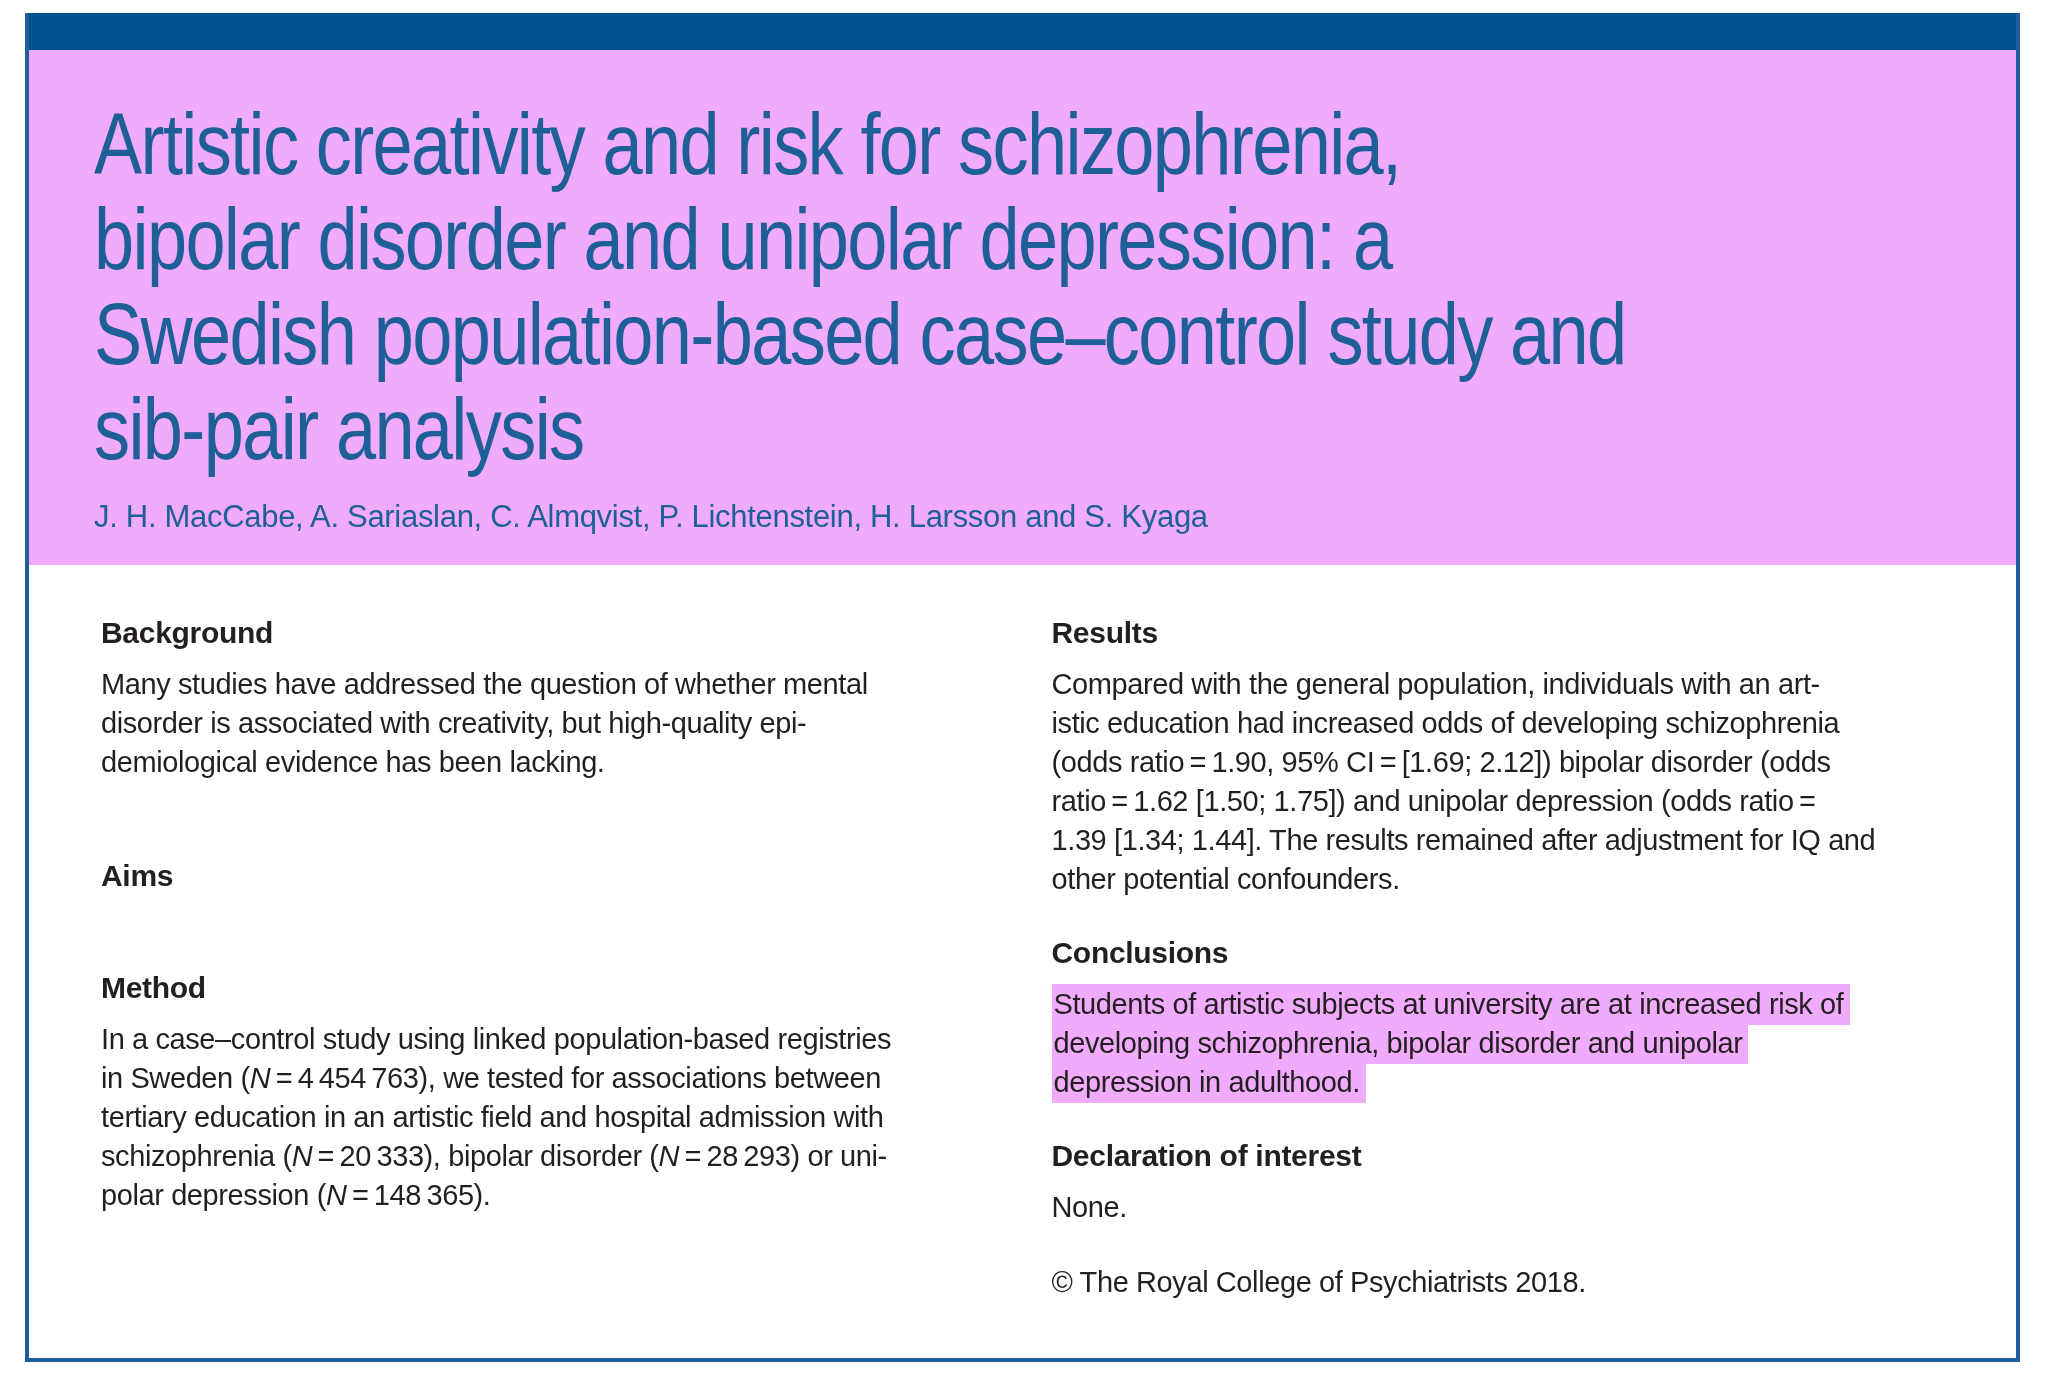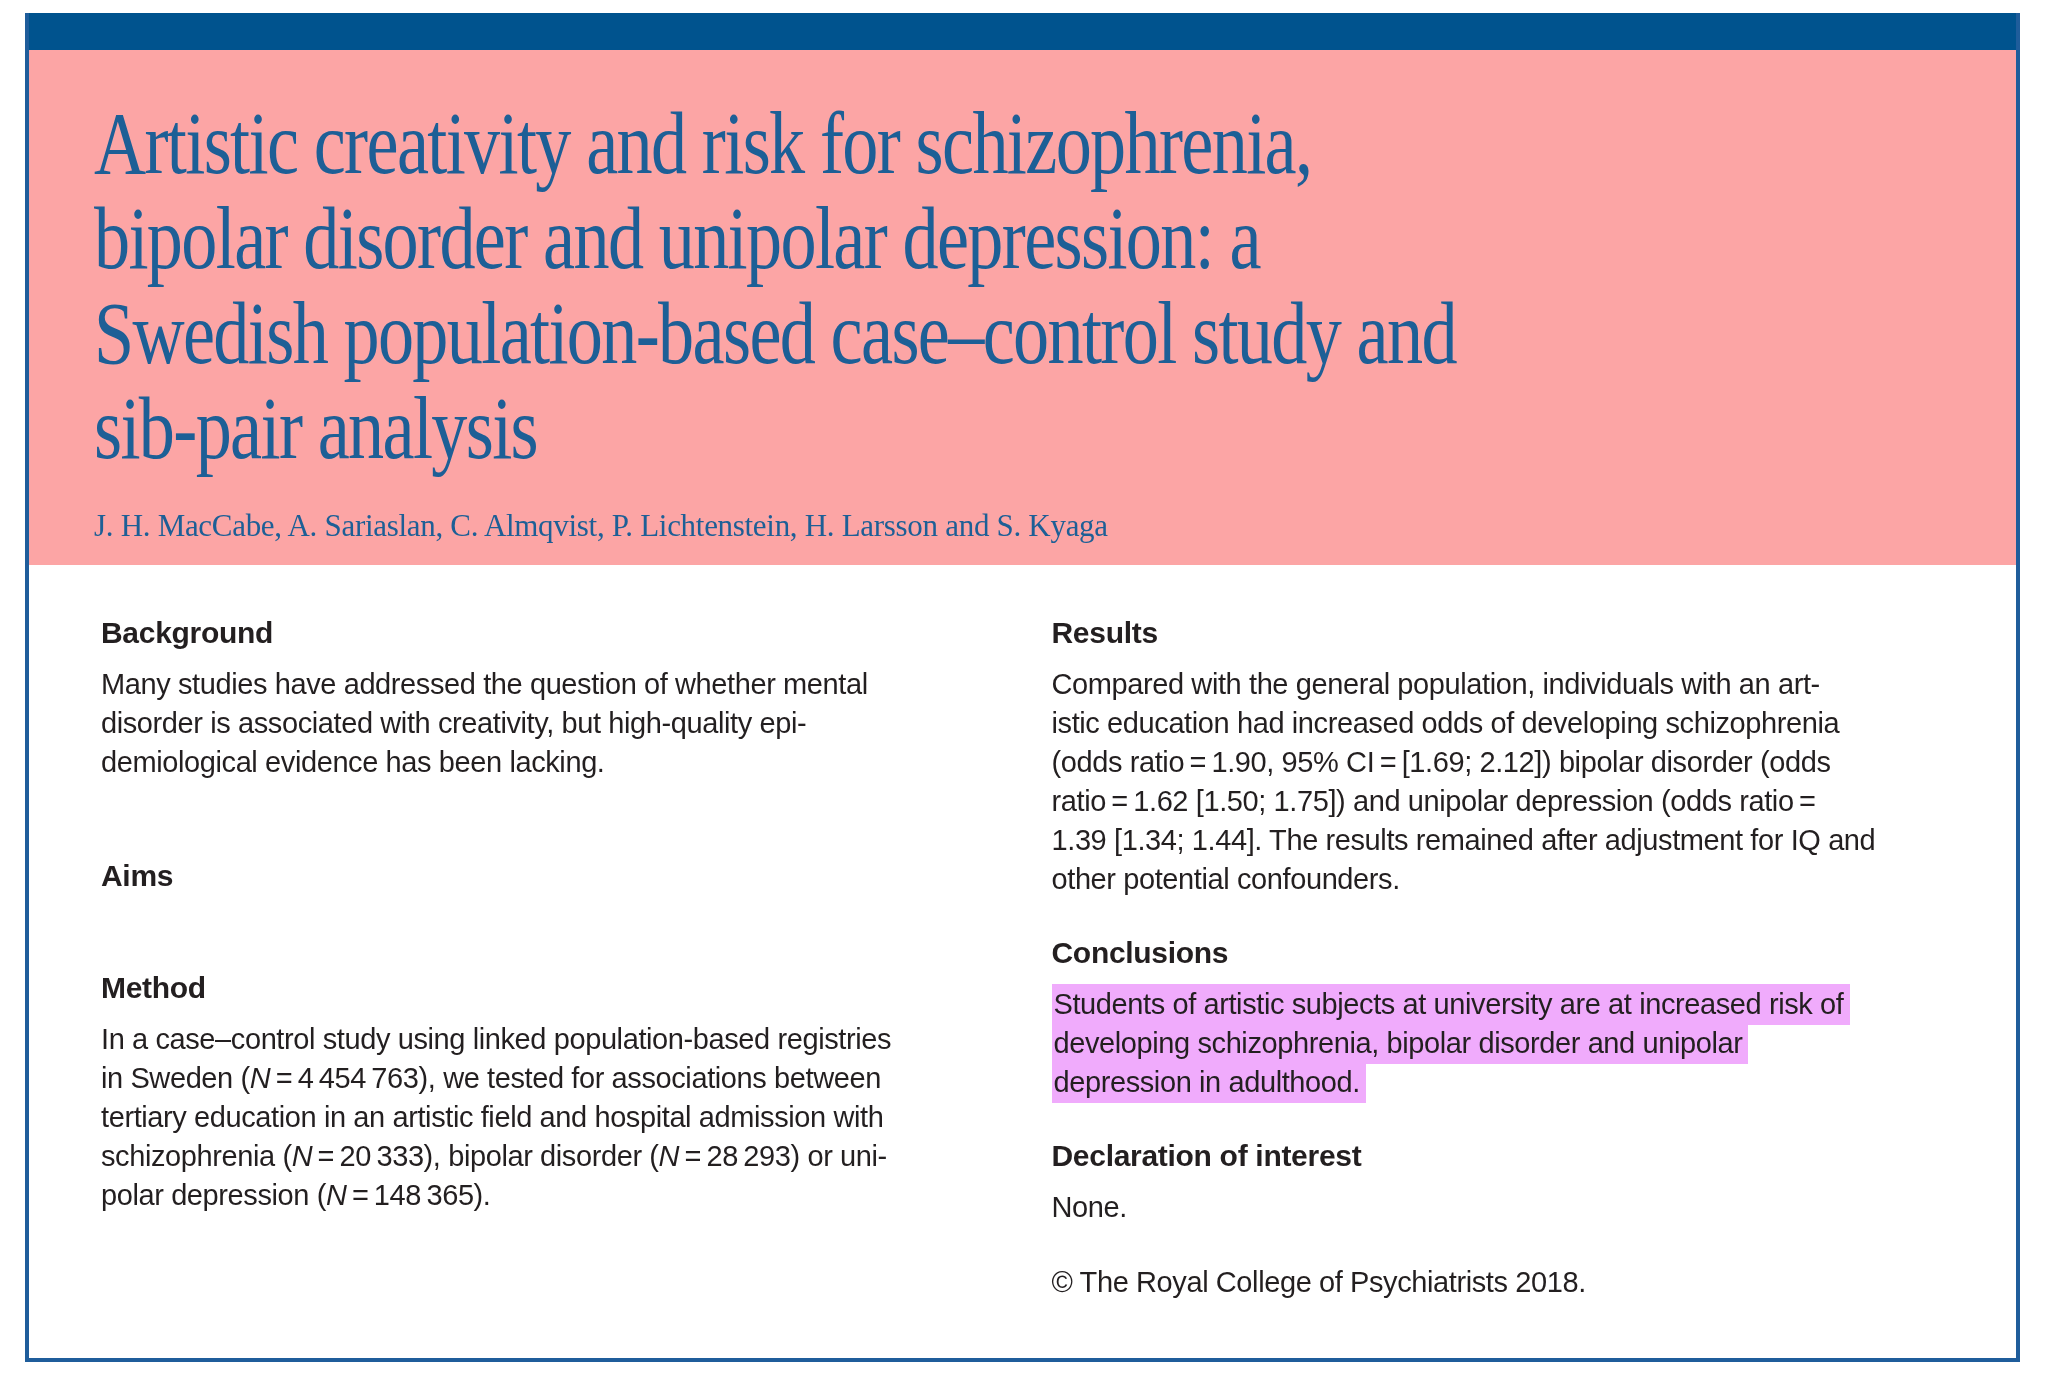--- a/index.html
+++ b/index.html
@@ -25,41 +25,40 @@
     border-left: 4px solid #1f5d9b;
     border-right: 4px solid #1f5d9b;
     border-bottom: 4px solid #1f5d9b;
     background: #ffffff;
   }
   .top-bar {
     height: 37px;
     background: #00538e;
   }
   .masthead {
-    background: #fca5a5;
+    background: #f0abfc;
     height: 515px;
     box-sizing: border-box;
     padding: 46px 40px 10px 65px;
     overflow: hidden;
-    font-family: Liberation Serif, serif;
   }
   .title {
     margin: 0;
     font-weight: 400;
     font-size: 88px;
     line-height: 95px;
     letter-spacing: -2px;
     color: #1d5f96;
     white-space: pre-line;
     width: 2300px;
     transform: scaleX(0.82);
     transform-origin: 0 0;
   }
   .authors {
-    margin-top: 31px;
+    margin-top: 22px;
     font-size: 31px;
     line-height: 38px;
     letter-spacing: -0.3px;
     color: #1d5f96;
     white-space: nowrap;
   }
   .abstract-body {
     display: grid;
     grid-template-columns: 1fr 1fr;
     column-gap: 58px;

